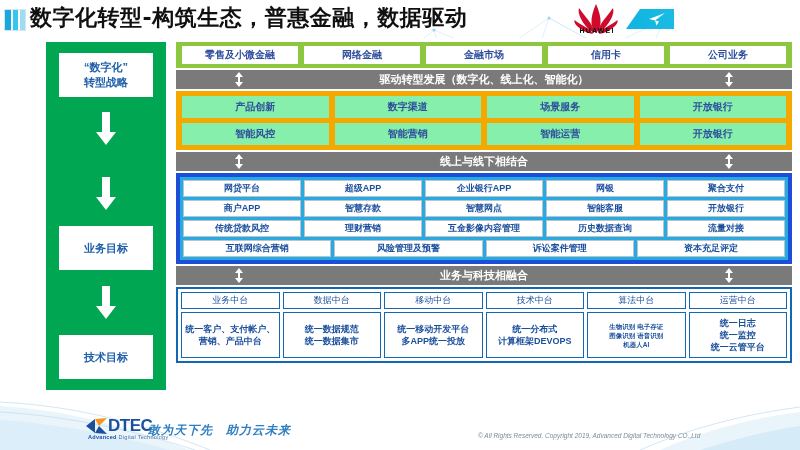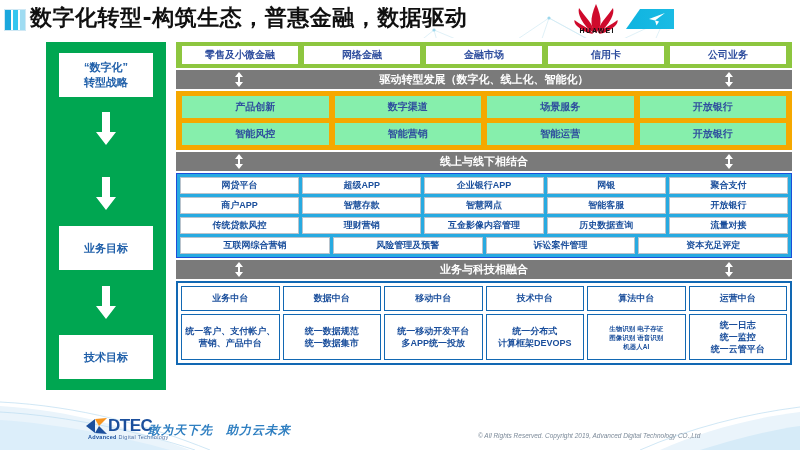--- a/index.html
+++ b/index.html
@@ -90,40 +90,40 @@
   .band-orange .row { display:flex; gap:6px; }
   .band-orange .row + .row { margin-top:5px; }
   .band-orange .cell {
     flex:1; height:22px; background:#86efac;
     display:flex; align-items:center; justify-content:center;
     font-size:10px; color:#2f4e9e; font-weight:bold; white-space:nowrap;
   }
 
   .band-blue {
     background:#27aae1; padding:3px; margin-top:2px;
-    border:1px solid #1d4ed8;
+    border:4px solid #1d4ed8;
   }
   .band-blue .row { display:flex; gap:3px; }
   .band-blue .row + .row { margin-top:3px; }
   .band-blue .cell {
     flex:1; height:17px; background:#ffffff; border:1px solid #b9c3cc;
     display:flex; align-items:center; justify-content:center;
     font-size:9px; color:#1b4f9c; font-weight:bold; white-space:nowrap;
   }
 
   .band-bottom {
     background:#ffffff; padding:3px; margin-top:2px;
     border:2px solid #1268b3;
   }
   .band-bottom .grid { display:flex; gap:3px; }
   .band-bottom .col { flex:1; display:flex; flex-direction:column; gap:3px; }
   .band-bottom .head {
-    height:25px; border:1px solid #1268b3; background:#ffffff;
-    display:flex; align-items:center; justify-content:center;
-    font-size:9px; color:#1b4f9c; font-weight:bold; white-space:nowrap;
+    height:17px; border:1px solid #1268b3; background:#ffffff;
+    display:flex; align-items:center; justify-content:center;
+    font-size:9px; color:#1b4f9c; font-weight:normal; white-space:nowrap;
   }
   .band-bottom .body {
     height:46px; border:1px solid #1268b3; background:#ffffff;
     display:flex; align-items:center; justify-content:center;
     font-size:9px; color:#1b4f9c; font-weight:bold;
     text-align:center; line-height:12px; padding:1px;
   }
   .band-bottom .body.tiny { font-size:6.5px; line-height:9px; }
 
   

